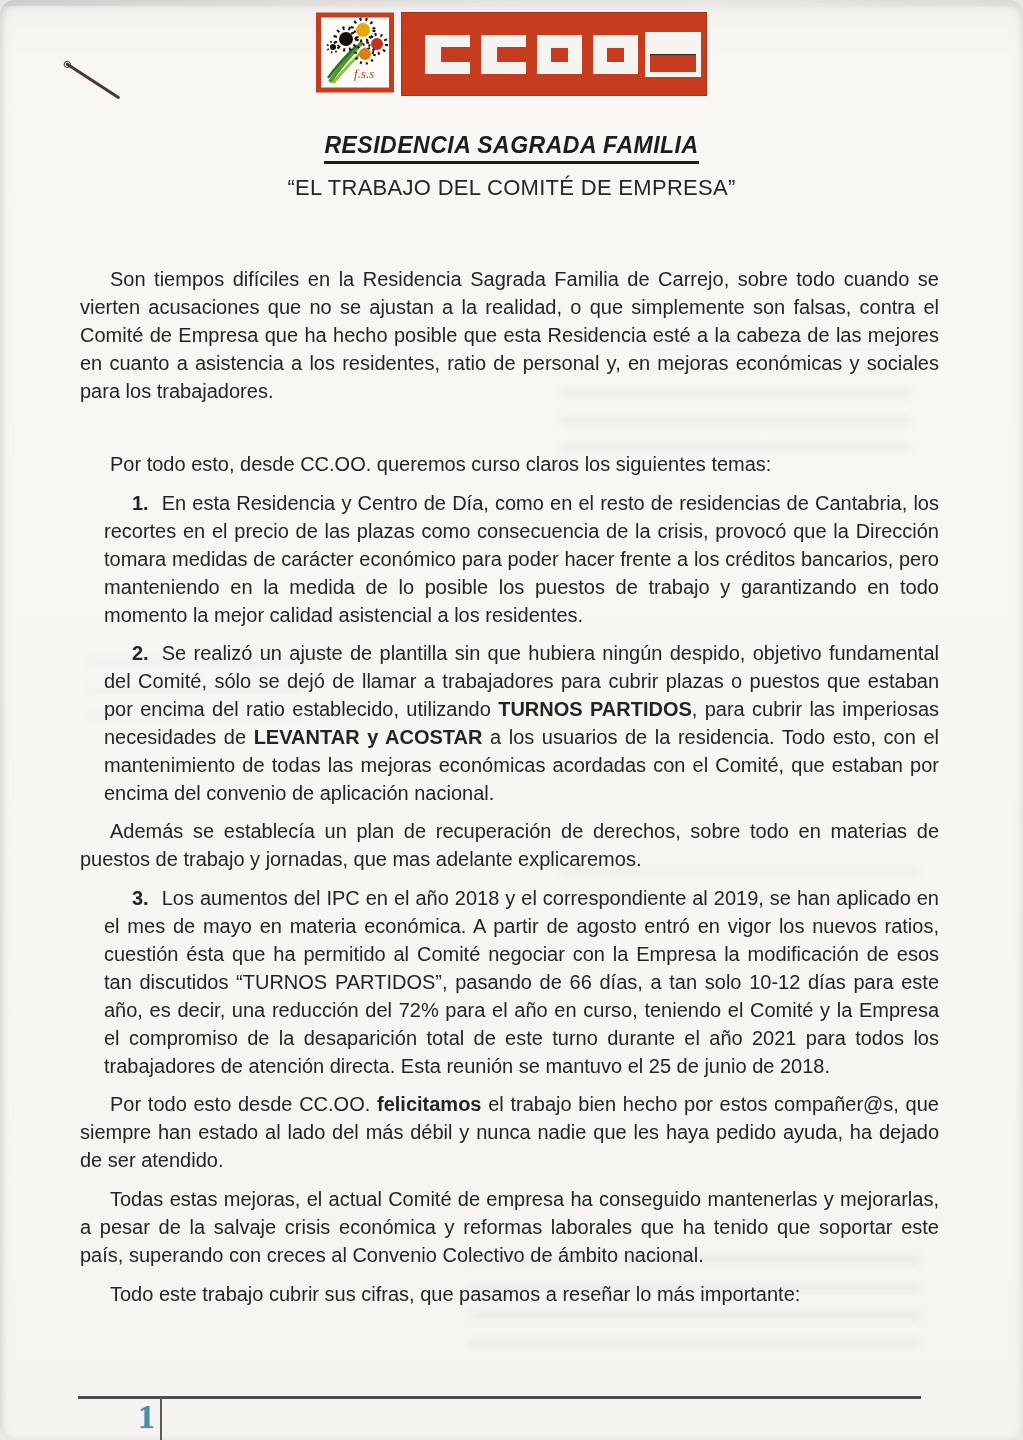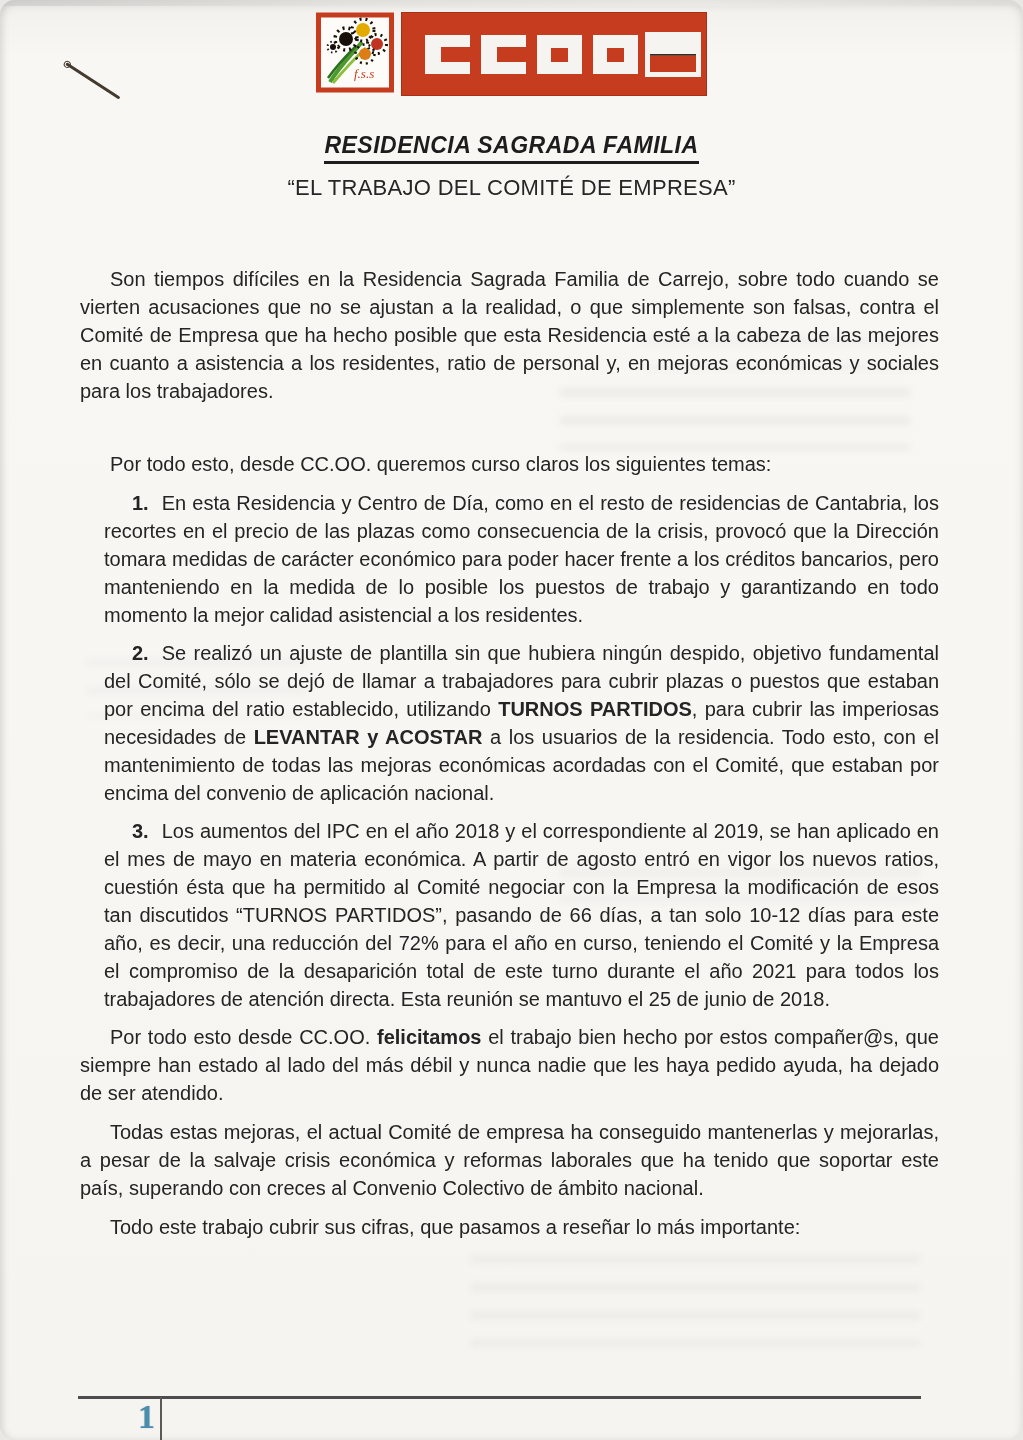--- a/index.html
+++ b/index.html
@@ -123,20 +123,21 @@
     <p>Por todo esto, desde CC.OO. queremos curso claros los siguientes temas:</p>
 
     <div class="item">
       <span class="num">1.</span><span>En esta Residencia y Centro de Día, como en el resto de residencias de Cantabria, los recortes en el precio de las plazas como consecuencia de la crisis, provocó que la Dirección tomara medidas de carácter económico para poder hacer frente a los créditos bancarios, pero manteniendo en la medida de lo posible los puestos de trabajo y garantizando en todo momento la mejor calidad asistencial a los residentes.</span>
     </div>
 
     <div class="item">
       <span class="num">2.</span><span>Se realizó un ajuste de plantilla sin que hubiera ningún despido, objetivo fundamental del Comité, sólo se dejó de llamar a trabajadores para cubrir plazas o puestos que estaban por encima del ratio establecido, utilizando </span><span class="bi">TURNOS PARTIDOS</span><span>, para cubrir las imperiosas necesidades de </span><span class="bi">LEVANTAR y ACOSTAR</span><span> a los usuarios de la residencia. Todo esto, con el mantenimiento de todas las mejoras económicas acordadas con el Comité, que estaban por encima del convenio de aplicación nacional.</span>
     </div>
 
+    <p>Además se establecía un plan de recuperación de derechos, sobre todo en materias de puestos de trabajo y jornadas, que mas adelante explicaremos.</p>
 
     <div class="item">
       <span class="num">3.</span><span>Los aumentos del IPC en el año 2018 y el correspondiente al 2019, se han aplicado en el mes de mayo en materia económica. A partir de agosto entró en vigor los nuevos ratios, cuestión ésta que ha permitido al Comité negociar con la Empresa la modificación de esos tan discutidos “TURNOS PARTIDOS”, pasando de 66 días, a tan solo 10-12 días para este año, es decir, una reducción del 72% para el año en curso, teniendo el Comité y la Empresa el compromiso de la desaparición total de este turno durante el año 2021 para todos los trabajadores de atención directa. Esta reunión se mantuvo el 25 de junio de 2018.</span>
     </div>
 
     <p><span>Por todo esto desde CC.OO. </span><span class="bi">felicitamos</span><span> el trabajo bien hecho por estos compañer@s, que siempre han estado al lado del más débil y nunca nadie que les haya pedido ayuda, ha dejado de ser atendido.</span>
     </p>
 
     <p>Todas estas mejoras, el actual Comité de empresa ha conseguido mantenerlas y mejorarlas, a pesar de la salvaje crisis económica y reformas laborales que ha tenido que soportar este país, superando con creces al Convenio Colectivo de ámbito nacional.</p>
 

